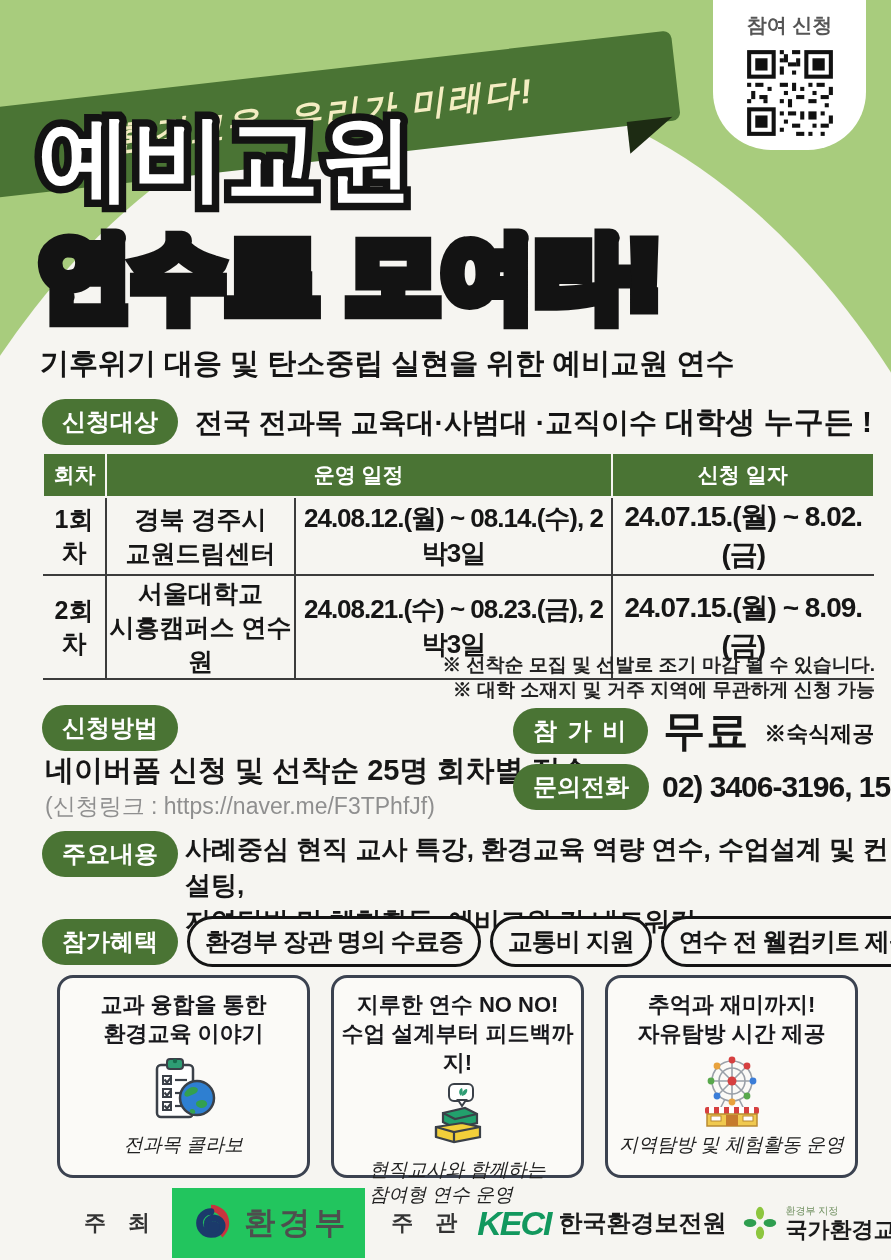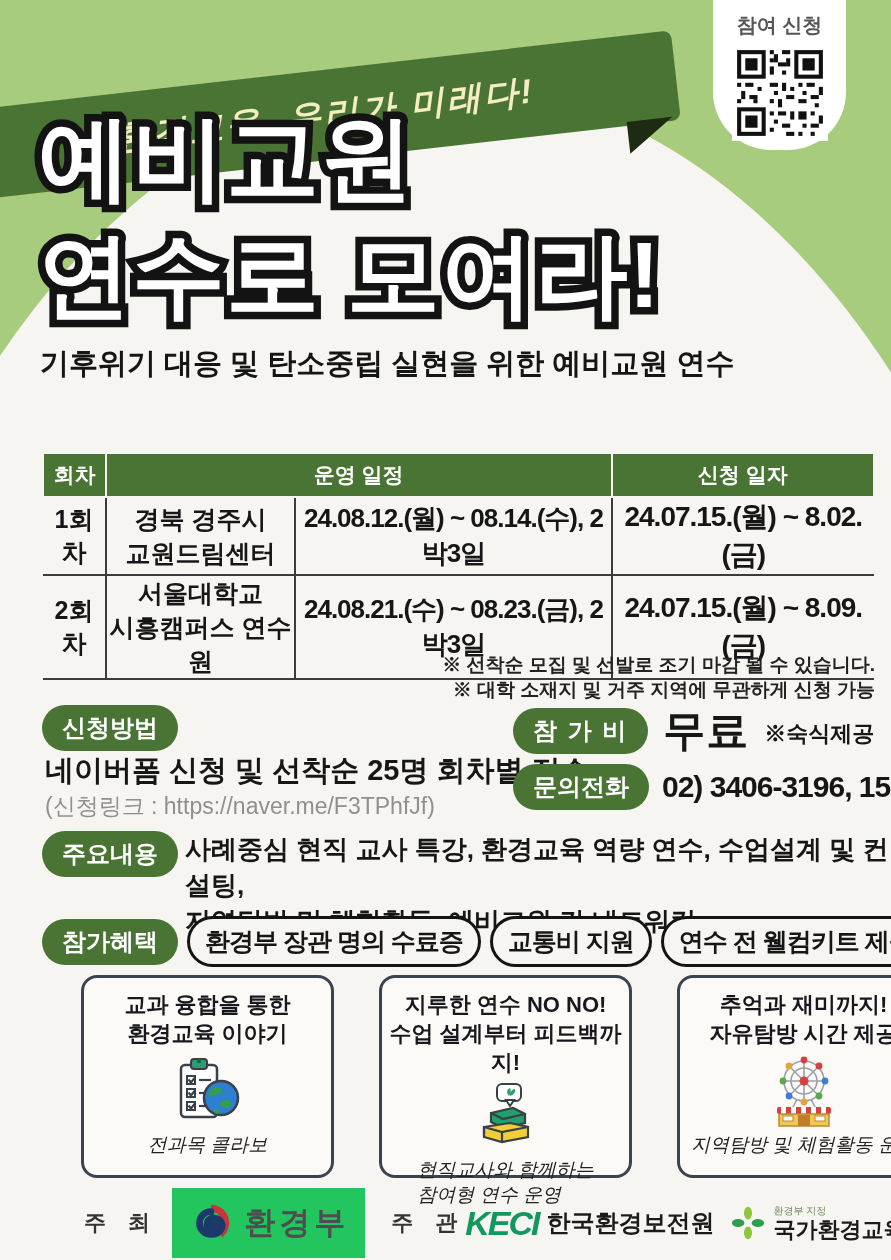--- a/index.html
+++ b/index.html
@@ -15,21 +15,21 @@
   
   .ribbon { position:absolute; left:-28px; top:70px; width:706px; height:90px;
             background:#4a7434; border-radius:8px; transform:rotate(-6.5deg);
             display:flex; align-items:center; justify-content:center; z-index:3; }
   .ribbon::after { content:""; position:absolute; right:8px; bottom:-28px; width:0; height:0;
                    border-top:32px solid #1d2b13; border-right:46px solid transparent; z-index:-1; }
   .ribbon-text { color:#f4edc2; font-size:34px; font-weight:700; letter-spacing:3px;
                  font-style:italic; white-space:nowrap; }
 
   
-  .qr-capsule { position:absolute; left:713px; top:0; width:133px; height:150px;
+  .qr-capsule { position:absolute; left:713px; top:0; width:153px; height:150px;
                 background:#ffffff; border-radius:0 0 58px 58px; z-index:4;
                 display:flex; flex-direction:column; align-items:center; padding-top:12px; }
   .qr-label { font-size:20px; font-weight:600; color:#555; margin-bottom:6px; }
 
   
   .main-title { position:absolute; left:38px; top:100px; z-index:3;
                 font-size:93px; font-weight:900; line-height:117px; letter-spacing:1px; }
   .ol-line { position:relative; display:block; white-space:nowrap; }
   .ol-line .stroke { position:absolute; left:0; top:0; -webkit-text-stroke:15px #131313; color:#131313; }
   .ol-line .stroke::before { content:attr(data-text); }
@@ -78,34 +78,34 @@
   .contents-text { position:absolute; left:185px; top:831px; z-index:3; font-size:26px; font-weight:600; line-height:36px; }
 
   
   .benefits-row { position:absolute; left:42px; top:916px; z-index:3; display:flex; align-items:center; gap:9px; }
   .benefit-pill { border:3px solid #141414; border-radius:30px; background:#f6f5f1;
                   font-size:25px; font-weight:800; padding:6px 15px; white-space:nowrap; letter-spacing:-1px; }
 
   
   .cards-row { position:absolute; left:57px; top:975px; z-index:3; display:flex; gap:21px; }
   .card { width:253px; height:203px; border:3px solid #3b4250; border-radius:16px; background:#fbfaf7;
-          display:flex; flex-direction:column; align-items:center; padding-top:12px;margin-left:24px; }
+          display:flex; flex-direction:column; align-items:center; padding-top:12px; }
   .card-title { text-align:center; font-size:22px; line-height:29px; color:#18181c; }
   .card-title .t-bold { font-weight:800; }
   .card-title .t-reg { font-weight:600; }
   .card-icon { height:82px; display:flex; align-items:center; justify-content:center; margin-top:2px; }
   .card-caption { text-align:left; font-size:19px; line-height:25px; font-style:italic; font-weight:500; color:#222; }
 
   
   .footer { position:absolute; left:12px; right:0; top:1188px; z-index:3; display:flex; align-items:center; padding-left:72px; }
   .footer-label { font-size:22px; font-weight:600; letter-spacing:8px; color:#333; white-space:nowrap; }
   .moe-plate { background:#22c55e; height:70px; display:flex; align-items:center; gap:10px; padding:0 16px; margin-left:14px; }
   .moe-name { font-size:31px; font-weight:700; color:#4e4e4e; letter-spacing:4px; white-space:nowrap; }
   .org-label { margin-left:26px; }
-  .keci-group { display:flex; align-items:center; gap:8px; }
+  .keci-group { display:flex; align-items:center; gap:8px; margin-left:12px; }
   .keci-mark { font-size:34px; font-weight:900; font-style:italic; color:#12985e; letter-spacing:-2px; }
   .keci-name { font-size:24px; font-weight:700; color:#1b1b1b; white-space:nowrap; }
   .neec-group { display:flex; align-items:center; gap:7px; margin-left:16px; }
   .neec-stack { display:flex; flex-direction:column; line-height:1; }
   .neec-tag { font-size:10px; color:#6f8f5f; margin-bottom:3px; }
   .neec-name { font-size:22px; font-weight:800; color:#1b1b1b; white-space:nowrap; }
 </style>
 </head>
 <body>
 
@@ -178,25 +178,28 @@
     </svg>
   </div>
 
   <div class="main-title">
     <span class="ol-line">
       <span class="stroke" data-text="예비교원"></span>
       <span class="fill">예비교원</span>
     </span>
     <span class="ol-line">
       <span class="stroke" data-text="연수로 모여라!"></span>
-      <span class="fill">연수로 모여라!</span>
     </span>
   </div>
   <div class="subtitle">기후위기 대응 및 탄소중립 실현을 위한 예비교원 연수</div>
 
+  <div class="audience-row">
+    <span class="badge">신청대상</span>
+    <span class="audience-text"><span>전국 전과목  교육대·사범대 ·교직이수</span><b> 대학생 누구든 !</b></span>
+  </div>
 
   <table class="sched-table">
     <colgroup>
         <col style="width:63px">
         <col style="width:190px">
         <col style="width:317px">
         <col style="width:263px">
       </colgroup>
     <thead>
       <tr>

